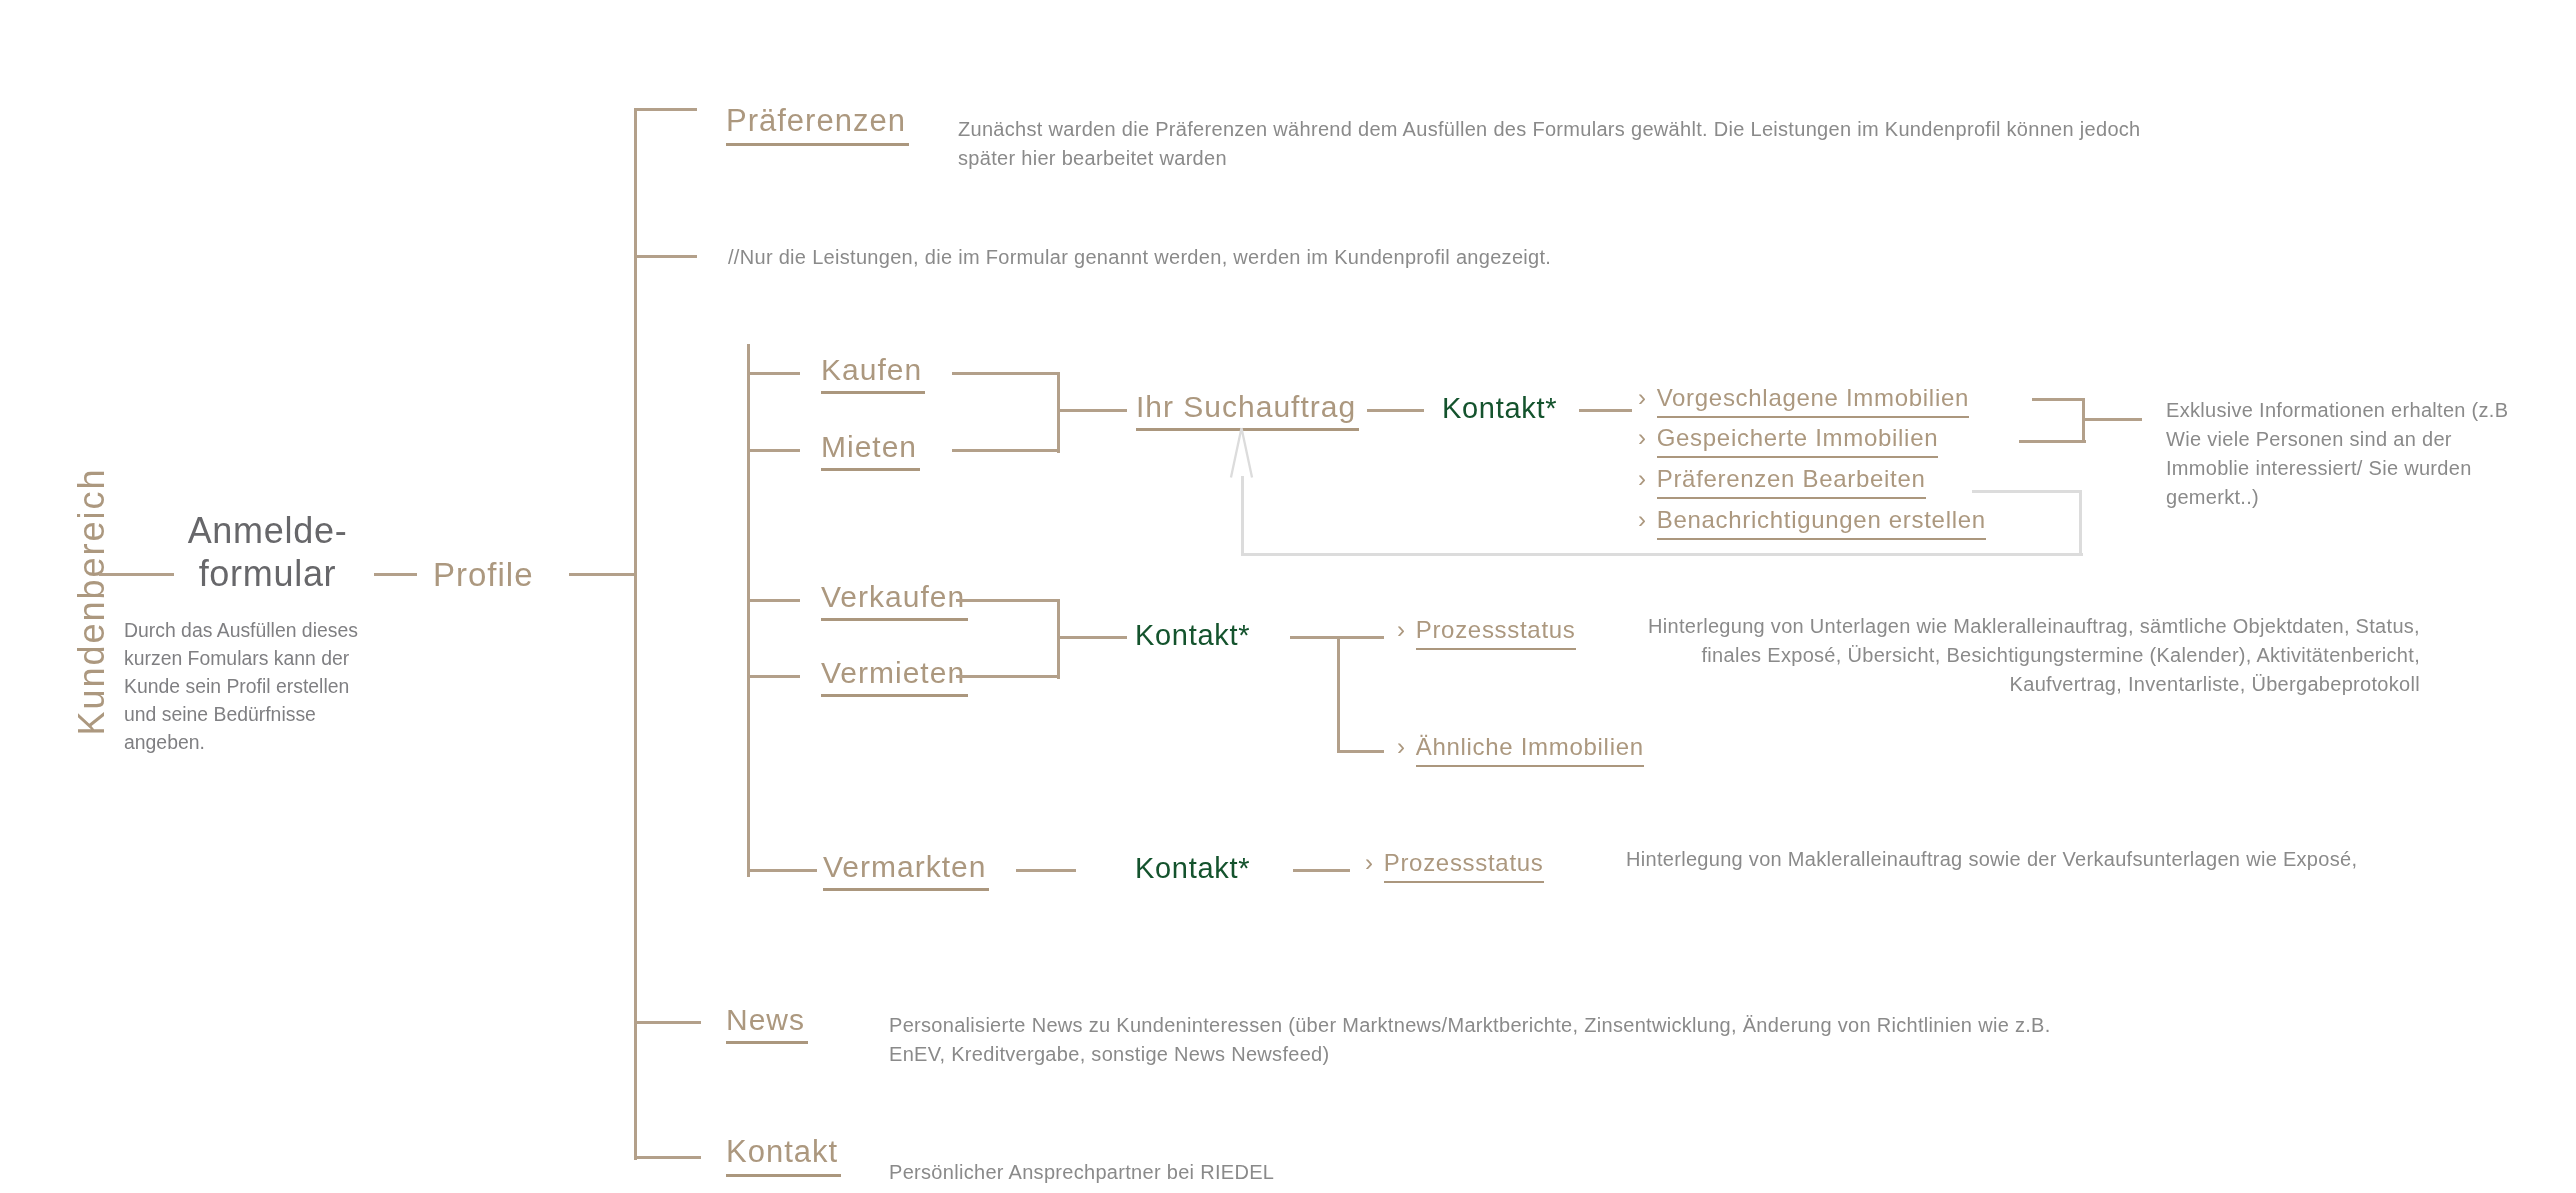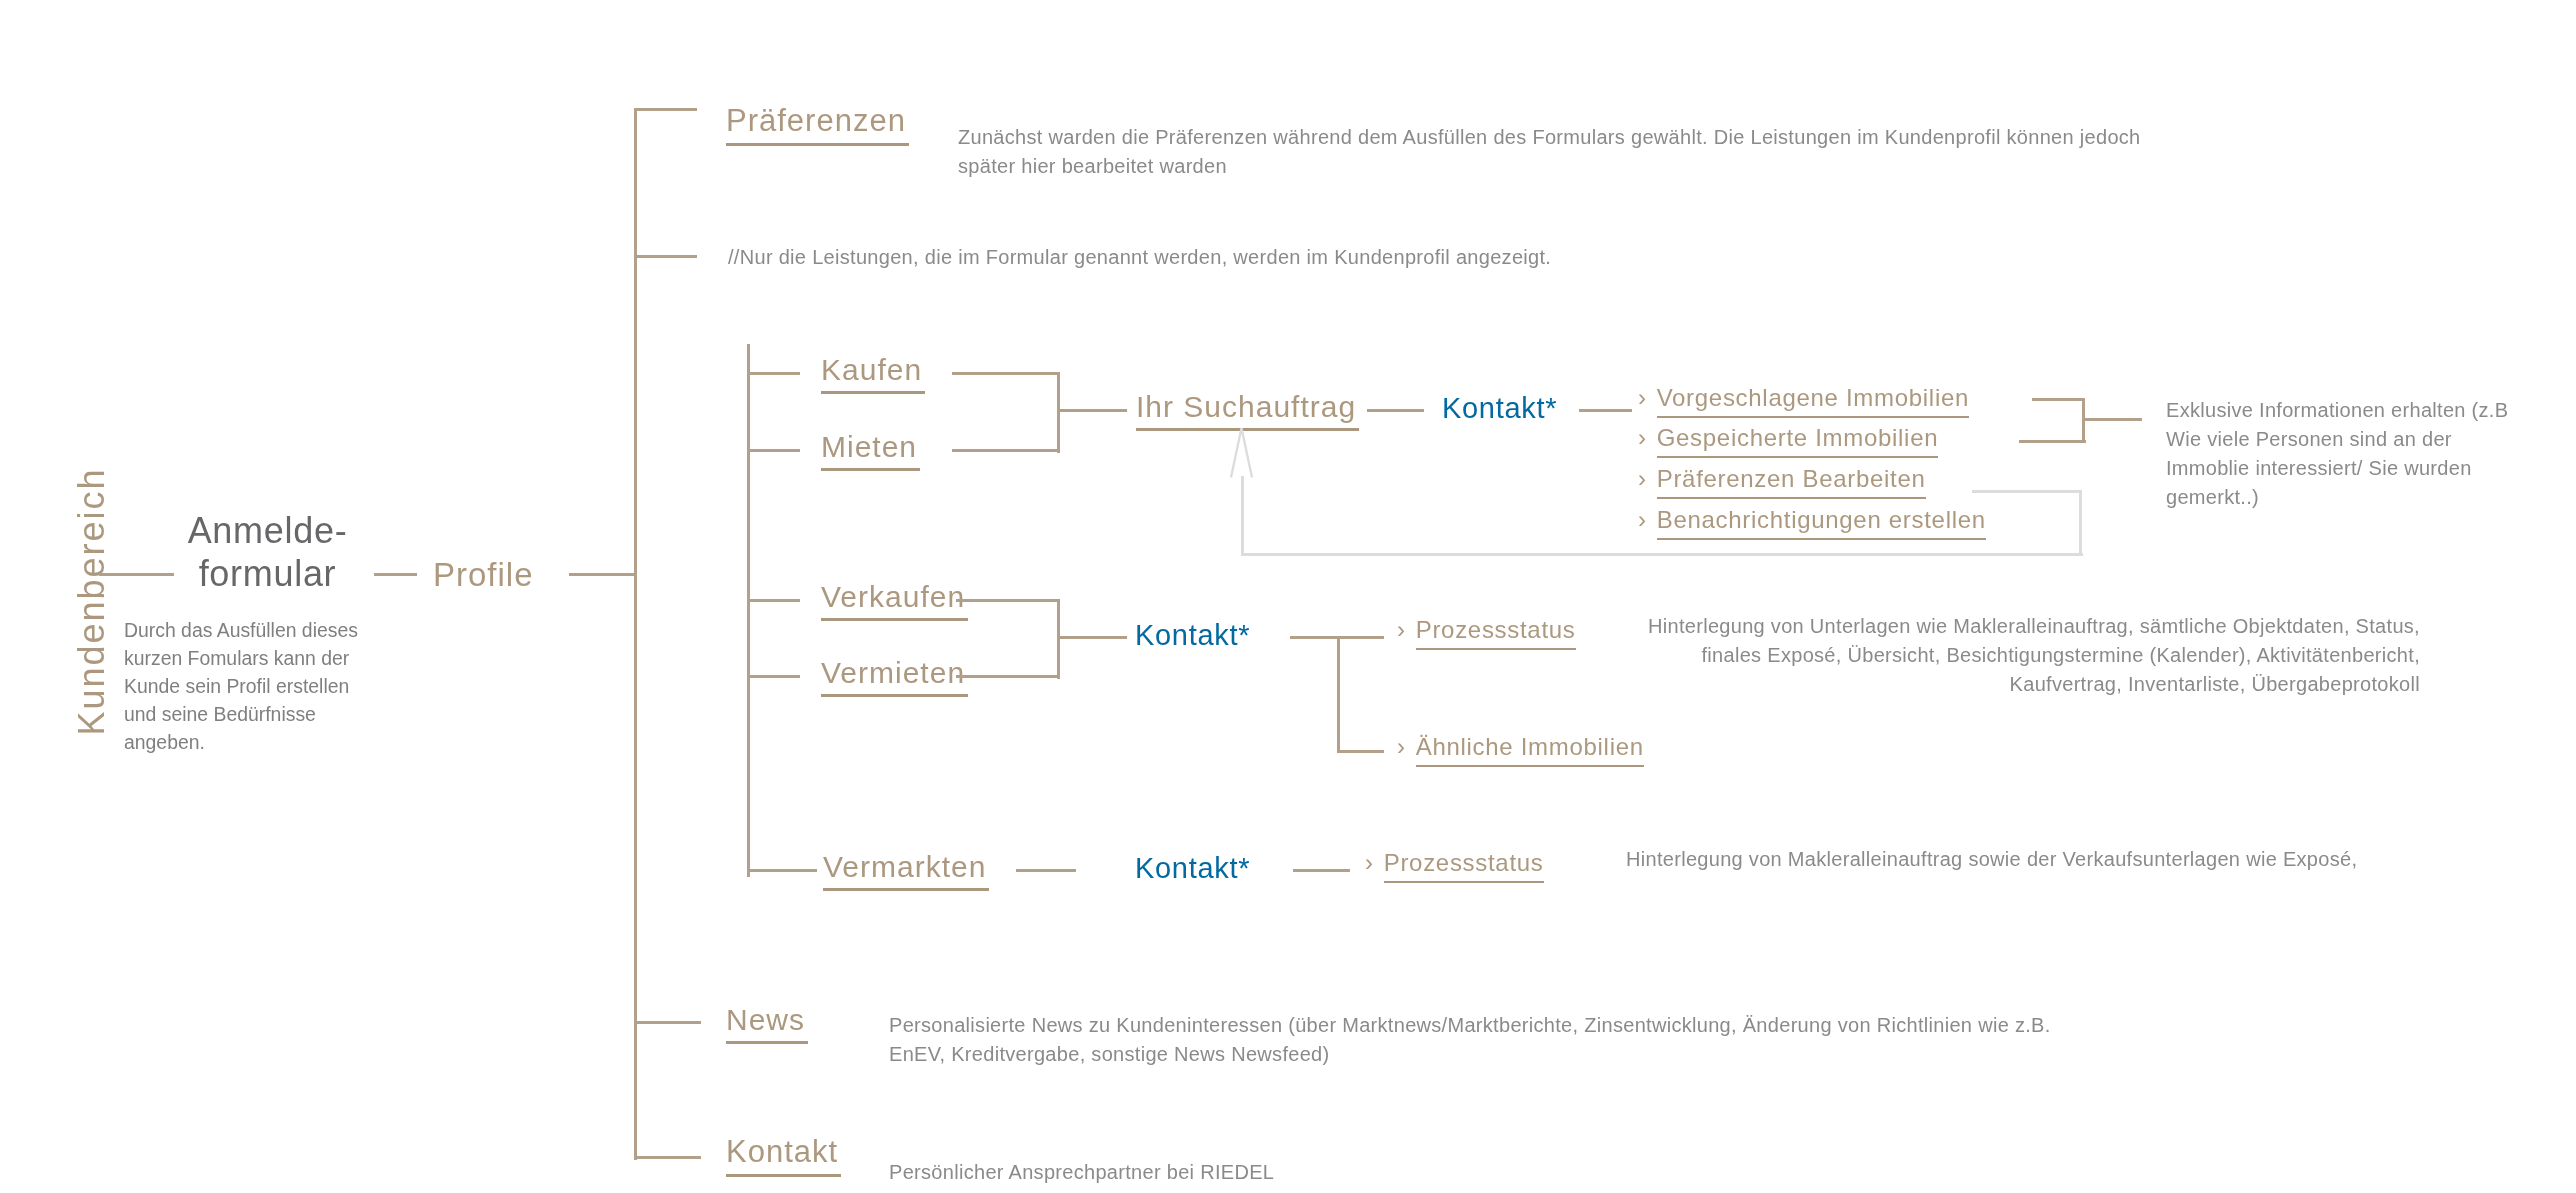--- a/index.html
+++ b/index.html
@@ -9,21 +9,21 @@
   
   .tl{position:absolute;background:#b3a08a;}
   
   .gl{position:absolute;background:#dcdcdc;}
   
   .h1{position:absolute;font-size:30px;color:#ac987f;letter-spacing:1px;
       border-bottom:3.3px solid #ab977e;padding:0 2.7px 4.7px 0;line-height:1.1;white-space:nowrap;}
   
   .tanlabel{position:absolute;font-size:33px;color:#ac987f;letter-spacing:1px;white-space:nowrap;}
   
-  .klabel{position:absolute;font-size:29px;color:#0369a1;letter-spacing:0.7px;white-space:nowrap;}
+  .klabel{position:absolute;font-size:29px;color:#14532d;letter-spacing:0.7px;white-space:nowrap;}
   
   .item{position:absolute;display:flex;align-items:flex-start;white-space:nowrap;}
   .chev{color:#ac987f;font-size:24px;line-height:1.2;margin-right:10.7px;}
   .link{font-size:24px;color:#ac987f;letter-spacing:0.7px;border-bottom:2.7px solid #ab977e;
         padding-bottom:4px;line-height:1.15;}
   
   .body{position:absolute;font-size:20px;color:#8a8a8a;line-height:29px;letter-spacing:0.3px;white-space:nowrap;}
   .vertical{position:absolute;left:-63px;top:578px;width:314px;height:47px;
             transform:rotate(-90deg);font-size:36px;color:#ac987f;letter-spacing:2px;
             text-align:center;white-space:nowrap;}
@@ -55,21 +55,21 @@
 <div class="tanlabel" style="left:433px;top:556px;">Profile</div>
 <div class="tl" style="left:569px;top:573px;width:67px;height:3.3px;"></div>
 
 <div class="tl" style="left:634px;top:109px;width:3.3px;height:1051px;"></div>
 <div class="tl" style="left:634px;top:108px;width:63px;height:3.3px;"></div>
 <div class="tl" style="left:634px;top:255px;width:63px;height:3.3px;"></div>
 <div class="tl" style="left:634px;top:1021px;width:67px;height:3.3px;"></div>
 <div class="tl" style="left:634px;top:1156px;width:67px;height:3.3px;"></div>
 
 <div class="h1" style="left:726px;top:104px;font-size:31px;">Präferenzen</div>
-<div class="body" style="left:958px;top:123px;">
+<div class="body" style="left:958px;top:115px;">
   <div>Zunächst warden die Präferenzen während dem Ausfüllen des Formulars gewählt. Die Leistungen im Kundenprofil können jedoch</div>
   <div>später hier bearbeitet warden</div>
 </div>
 
 <div class="body" style="left:728px;top:243px;">//Nur die Leistungen, die im Formular genannt werden, werden im Kundenprofil angezeigt.</div>
 
 <div class="tl" style="left:747px;top:344px;width:3.3px;height:533px;"></div>
 <div class="tl" style="left:747px;top:372px;width:53px;height:3.3px;"></div>
 <div class="tl" style="left:747px;top:449px;width:53px;height:3.3px;"></div>
 <div class="tl" style="left:747px;top:599px;width:53px;height:3.3px;"></div>

